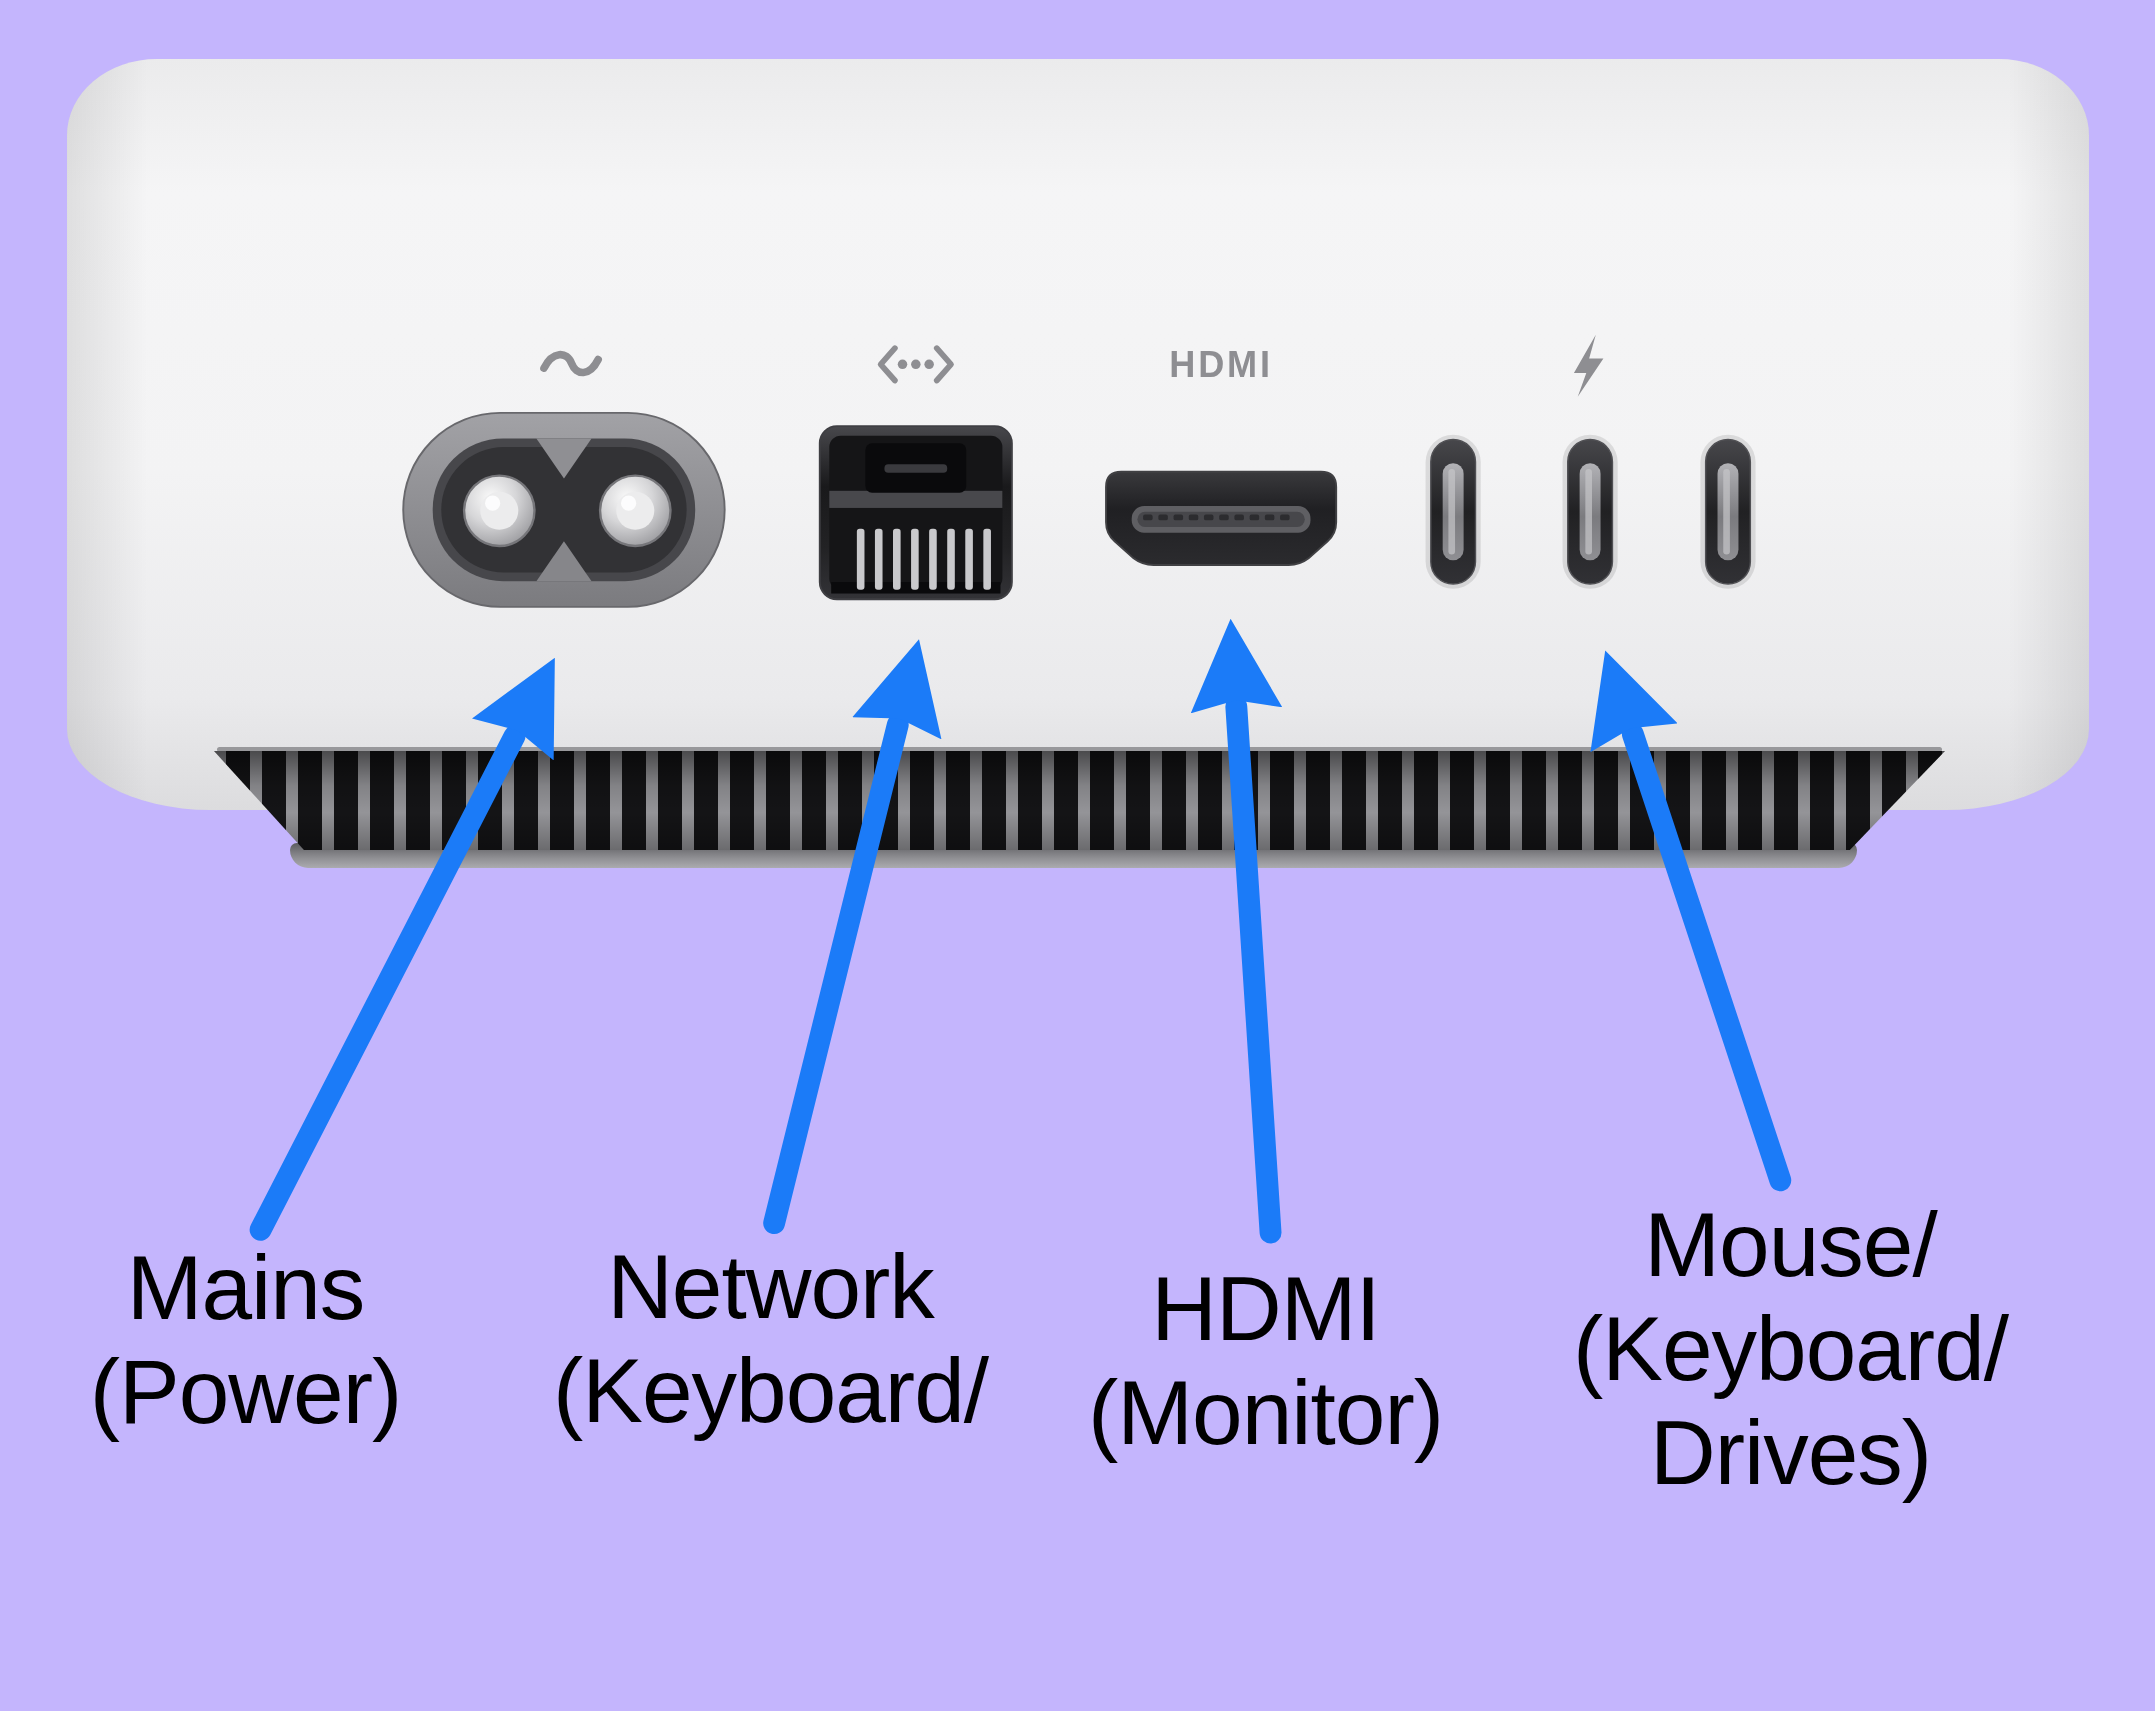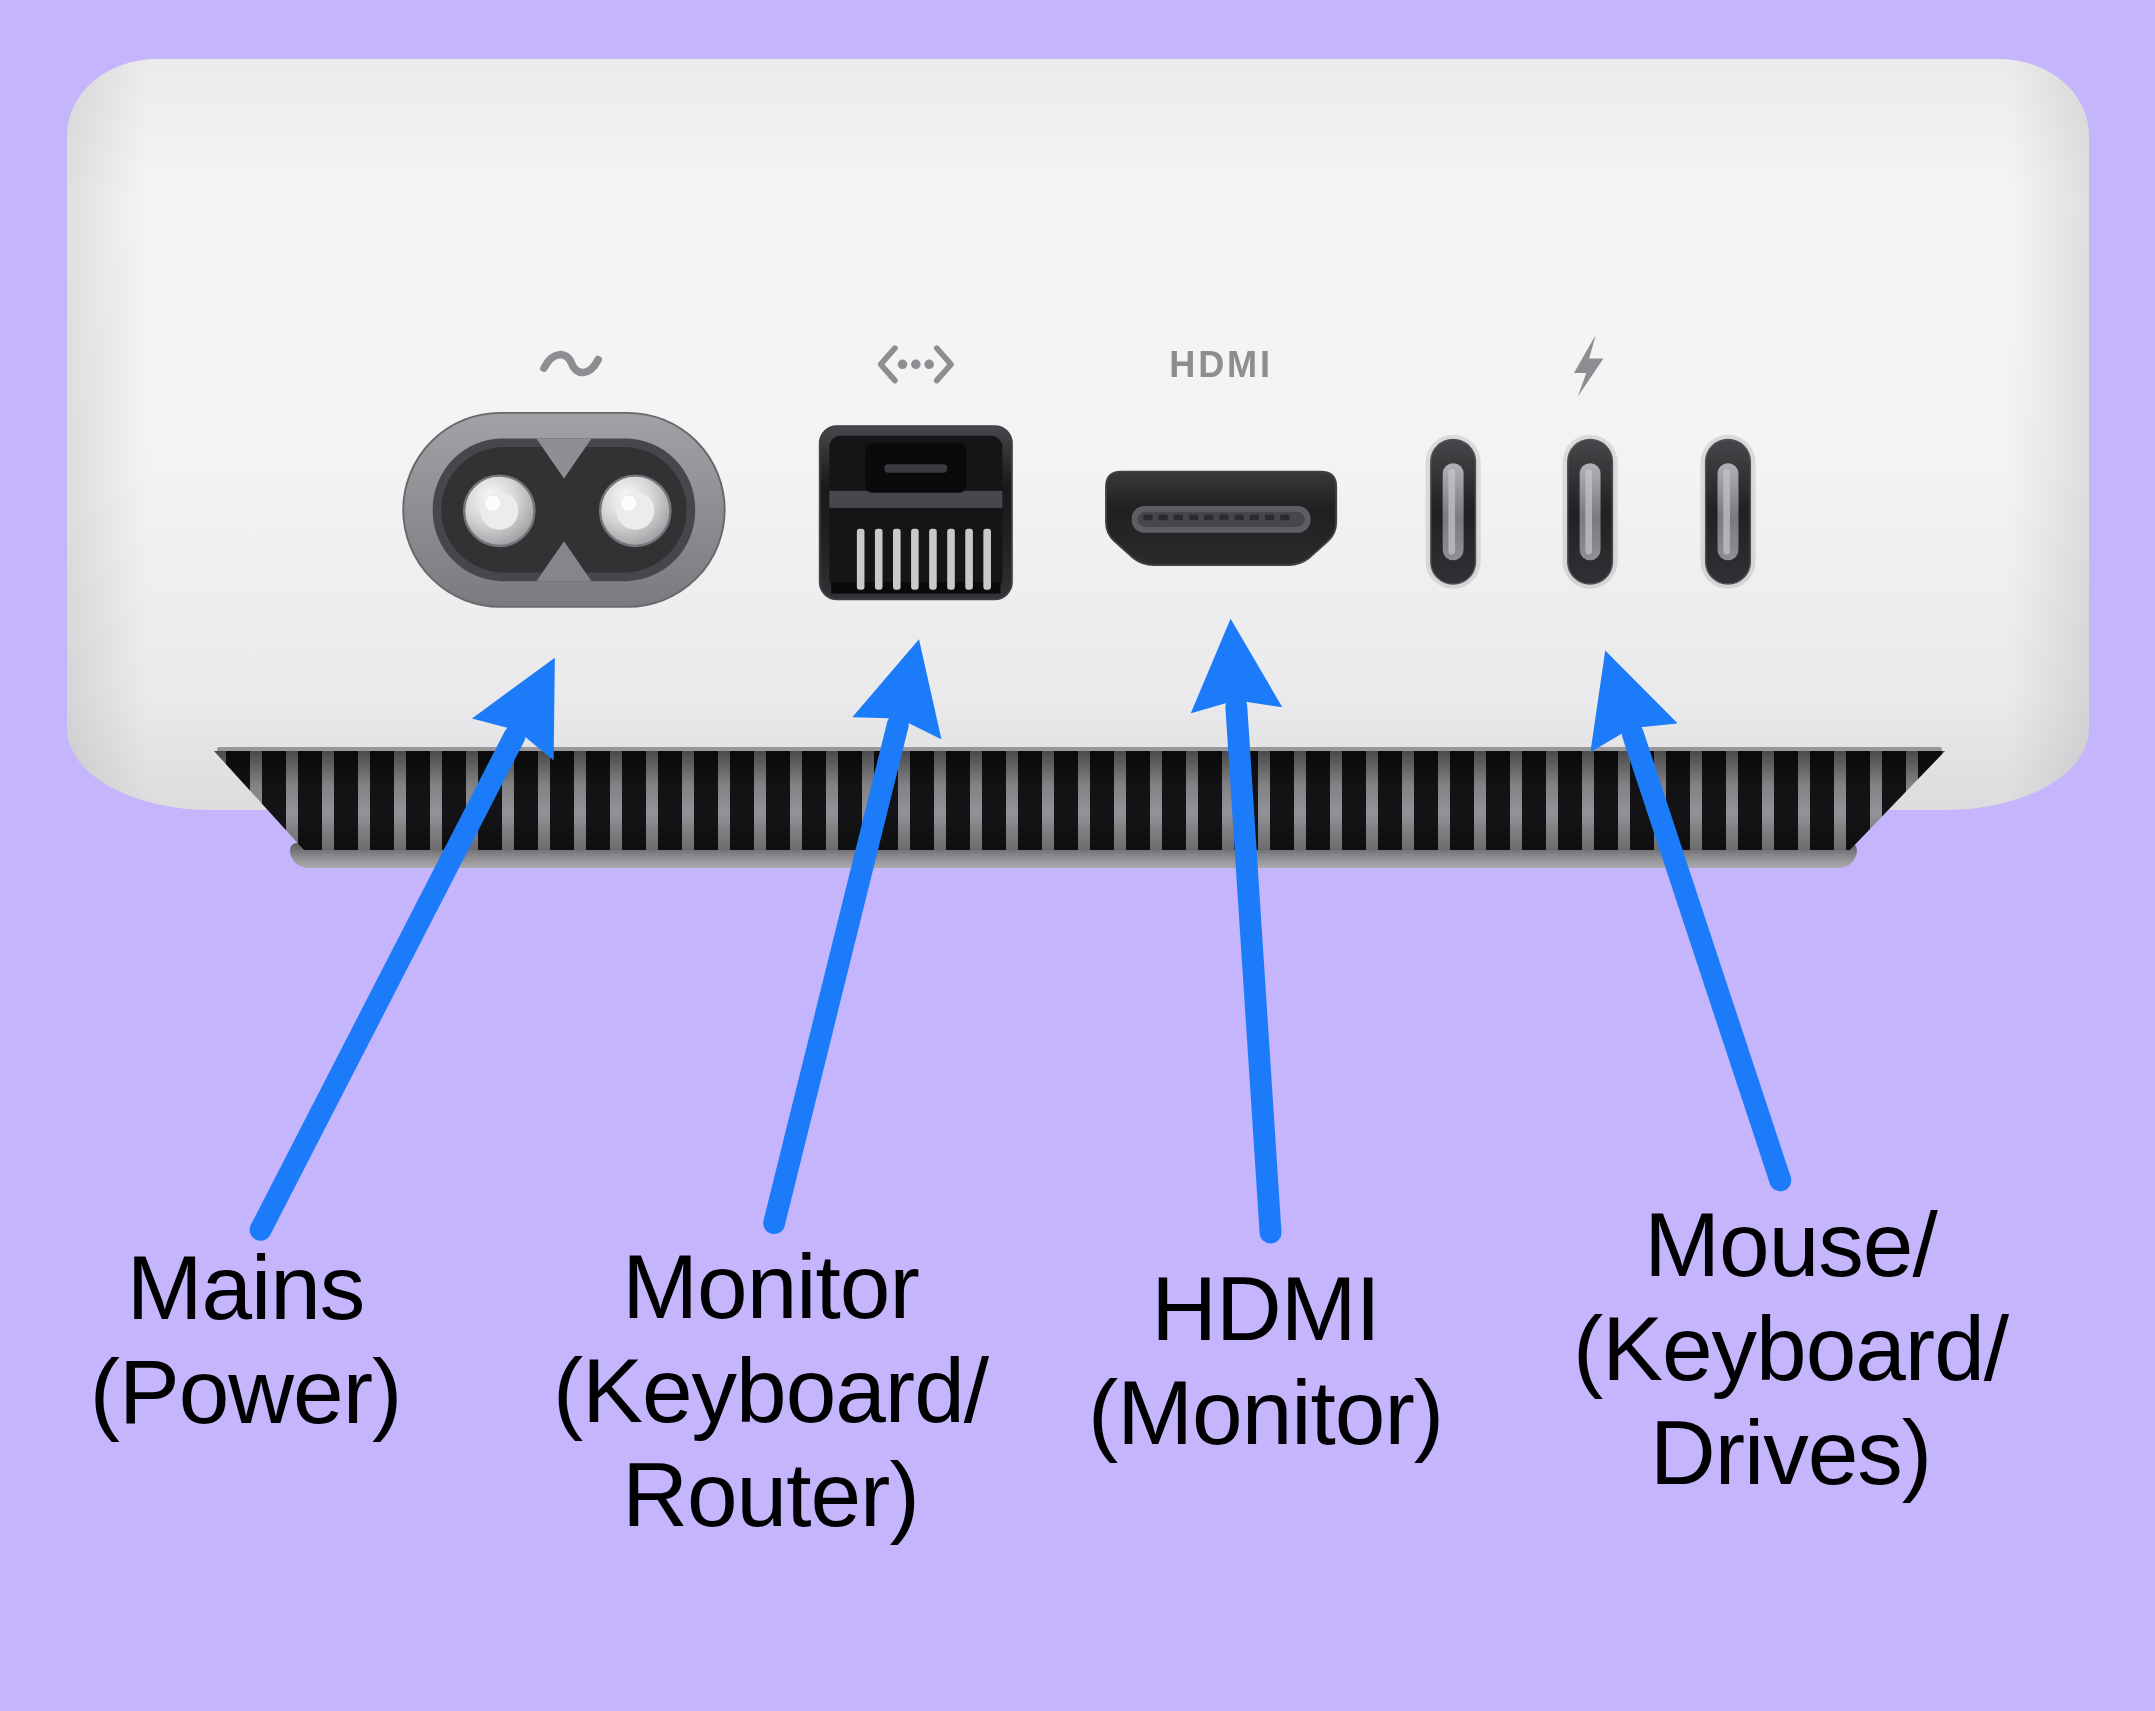--- a/index.html
+++ b/index.html
@@ -194,23 +194,22 @@
         <line x1="1336" y1="1296" x2="1300" y2="743" class="arrow-line" marker-end="url(#ah)"></line>
         <line x1="1872" y1="1241" x2="1717" y2="772" class="arrow-line" marker-end="url(#ah)"></line>
       </g>
   </svg>
 
   <div class="label" style="left:-21px;top:1236px;">
     <div>Mains</div>
     <div>(Power)</div>
   </div>
   <div class="label" style="left:504px;top:1235px;">
-    <div>Monitor</div>
+    <div>Network</div>
     <div>(Keyboard/</div>
-    <div>Router)</div>
   </div>
   <div class="label" style="left:999px;top:1257px;">
     <div>HDMI</div>
     <div>(Monitor)</div>
   </div>
   <div class="label" style="left:1524px;top:1193px;">
     <div>Mouse/</div>
     <div>(Keyboard/</div>
     <div>Drives)</div>
   </div>

